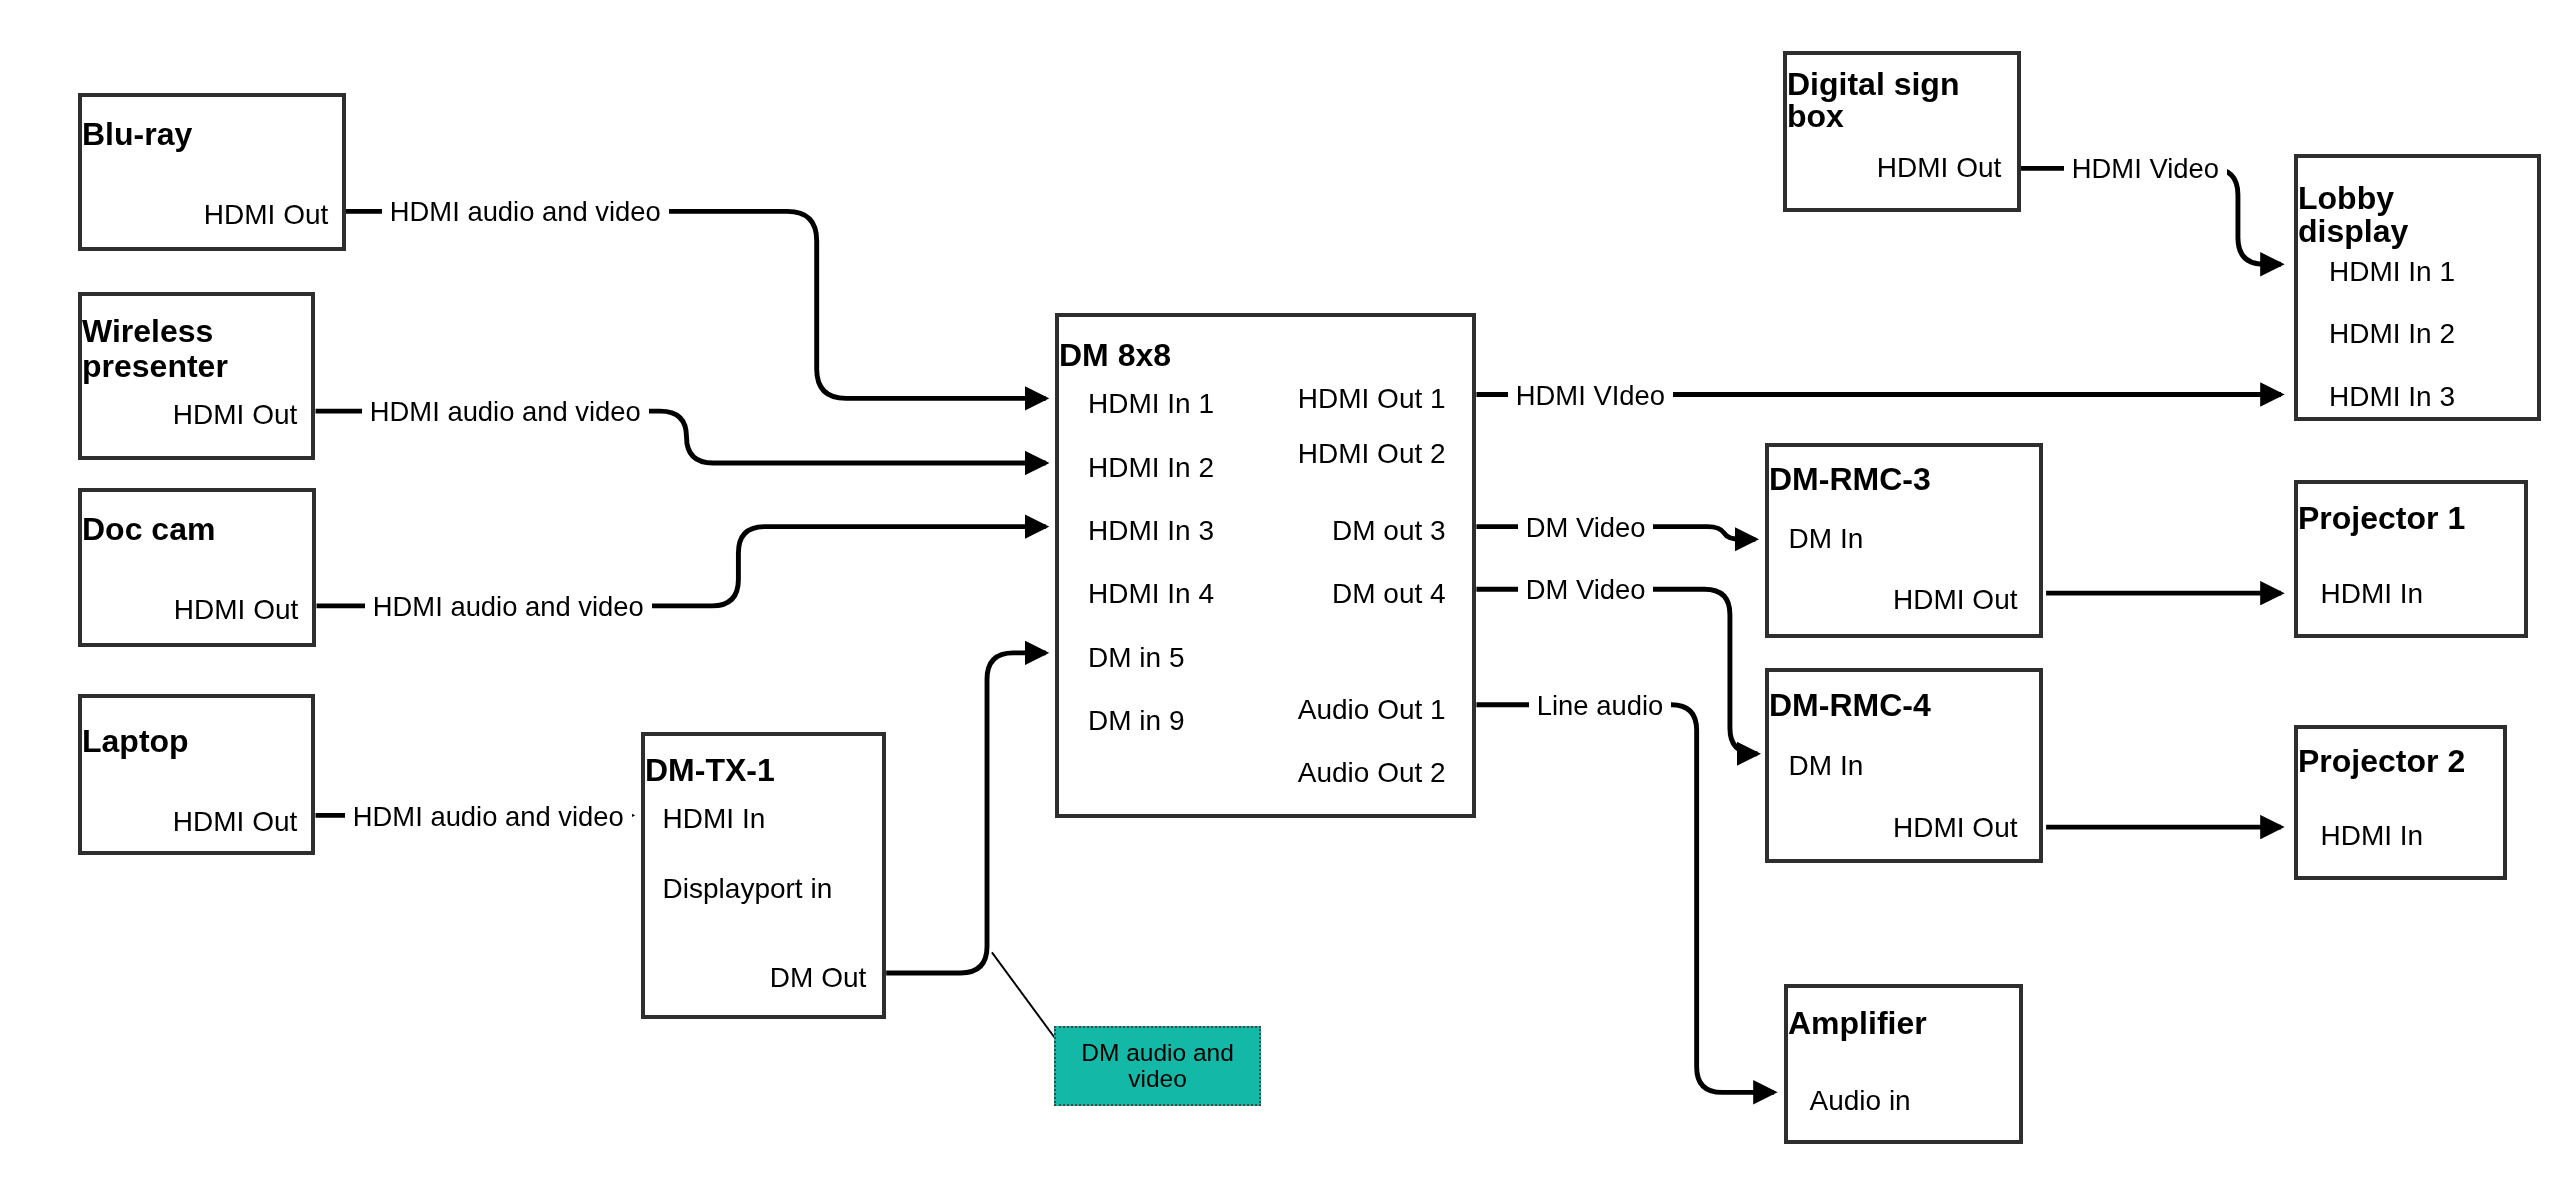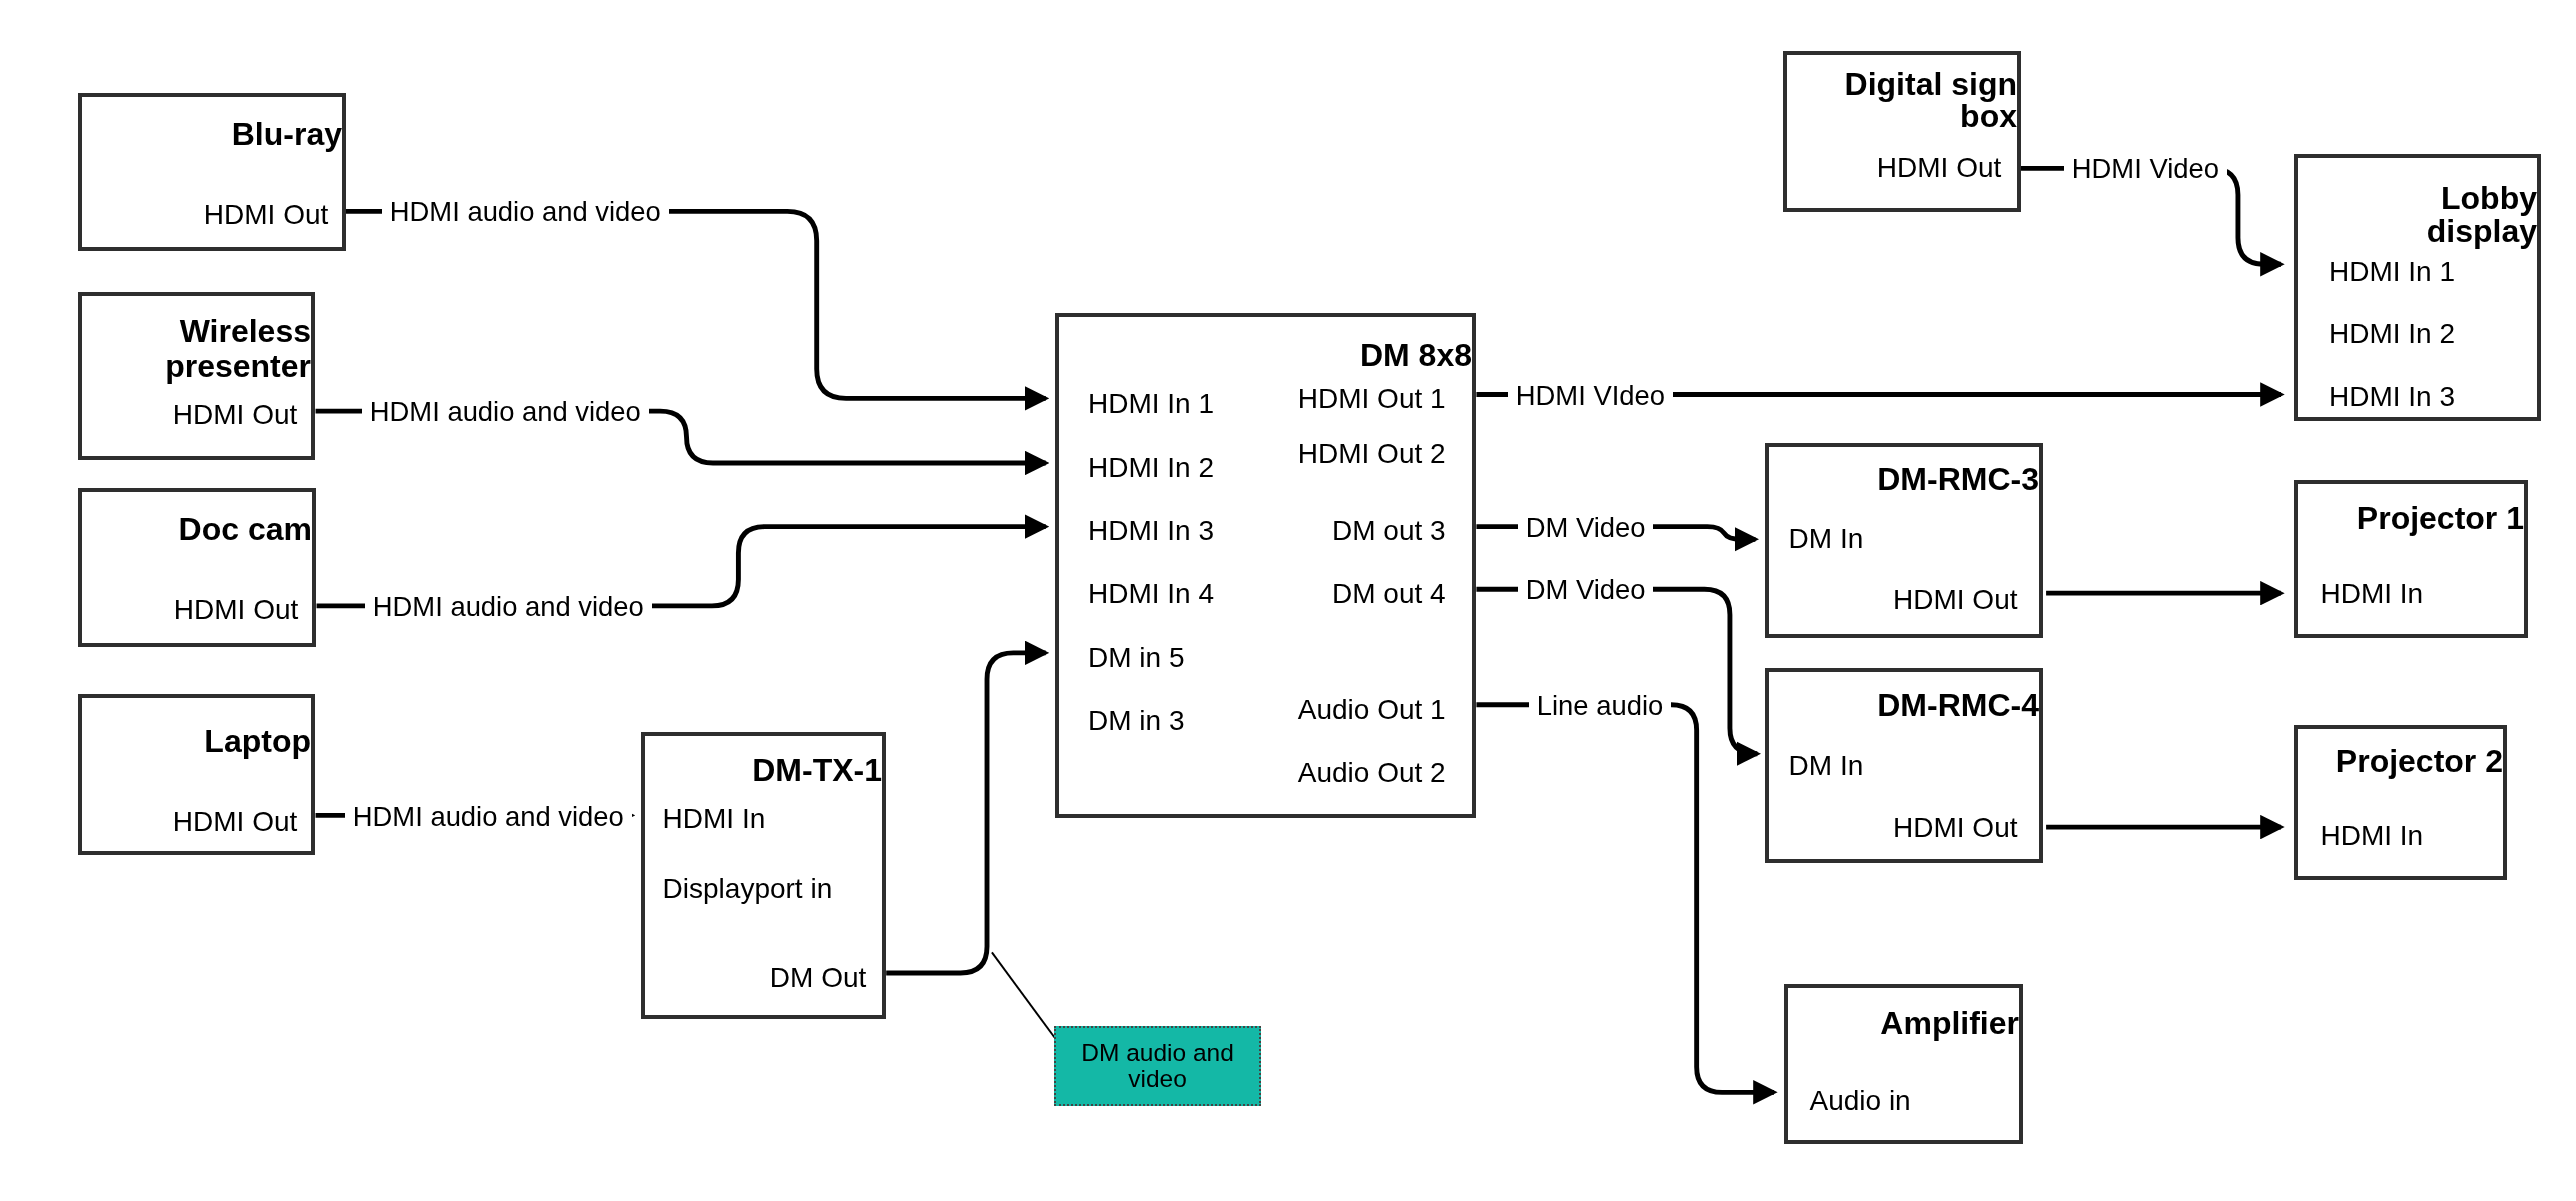--- a/index.html
+++ b/index.html
@@ -7,21 +7,21 @@
     position:relative;width:2576px;height:1201px;background:#ffffff;overflow:hidden;
     font-family:"Liberation Sans","DejaVu Sans",sans-serif;color:#000;
   }
   .wires{position:absolute;left:0;top:0;width:2576px;height:1201px;}
   .wire{stroke:#000;stroke-width:5;fill:none;}
   .leader{stroke:#000;stroke-width:2;fill:none;}
   .node{
     position:absolute;background:#ffffff;border:4.9px solid #2e2e2e;box-sizing:border-box;
   }
   .node .title{
-    position:absolute;left:0;right:0;text-align:right;
+    position:absolute;left:0;right:0;text-align:left;
     font-size:32px;font-weight:bold;line-height:35px;
   }
   .node .title span{display:inline-block;}
   .port{
     position:absolute;font-size:28px;line-height:29px;white-space:nowrap;
     transform:translateY(-50%);
   }
   .port.left{text-align:left;}
   .port.right{text-align:right;}
   .wire-label{
@@ -89,21 +89,21 @@
     <div class="port right" style="right:15.7px;top:241px;">DM Out</div>
   </div>
 
   <div class="node" style="left:1055px;top:313px;width:421px;height:505px;">
     <div class="title" style="top:20.6px;"><span>DM 8x8</span></div>
     <div class="port left" style="left:29px;top:86px;">HDMI In 1</div>
     <div class="port left" style="left:29px;top:150px;">HDMI In 2</div>
     <div class="port left" style="left:29px;top:213px;">HDMI In 3</div>
     <div class="port left" style="left:29px;top:276px;">HDMI In 4</div>
     <div class="port left" style="left:29px;top:340px;">DM in 5</div>
-    <div class="port left" style="left:29px;top:403px;">DM in 3</div>
+    <div class="port left" style="left:29px;top:403px;">DM in 9</div>
     <div class="port right" style="right:26.4px;top:81px;">HDMI Out 1</div>
     <div class="port right" style="right:26.4px;top:136px;">HDMI Out 2</div>
     <div class="port right" style="right:26.4px;top:213px;">DM out 3</div>
     <div class="port right" style="right:26.4px;top:276px;">DM out 4</div>
     <div class="port right" style="right:26.4px;top:392px;">Audio Out 1</div>
     <div class="port right" style="right:26.4px;top:455px;">Audio Out 2</div>
   </div>
 
   <div class="node" style="left:1783px;top:51px;width:238px;height:161px;">
     <div class="title" style="top:12.7px;line-height:32px;"><span style="max-width:181px;">Digital sign box</span></div>

